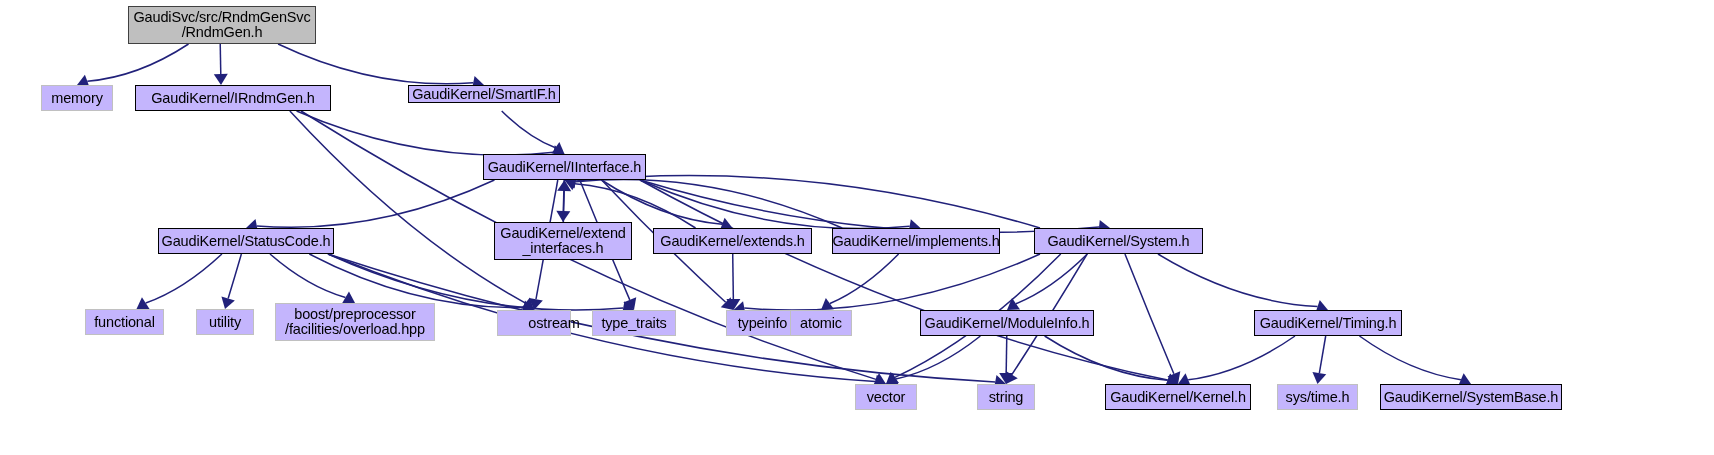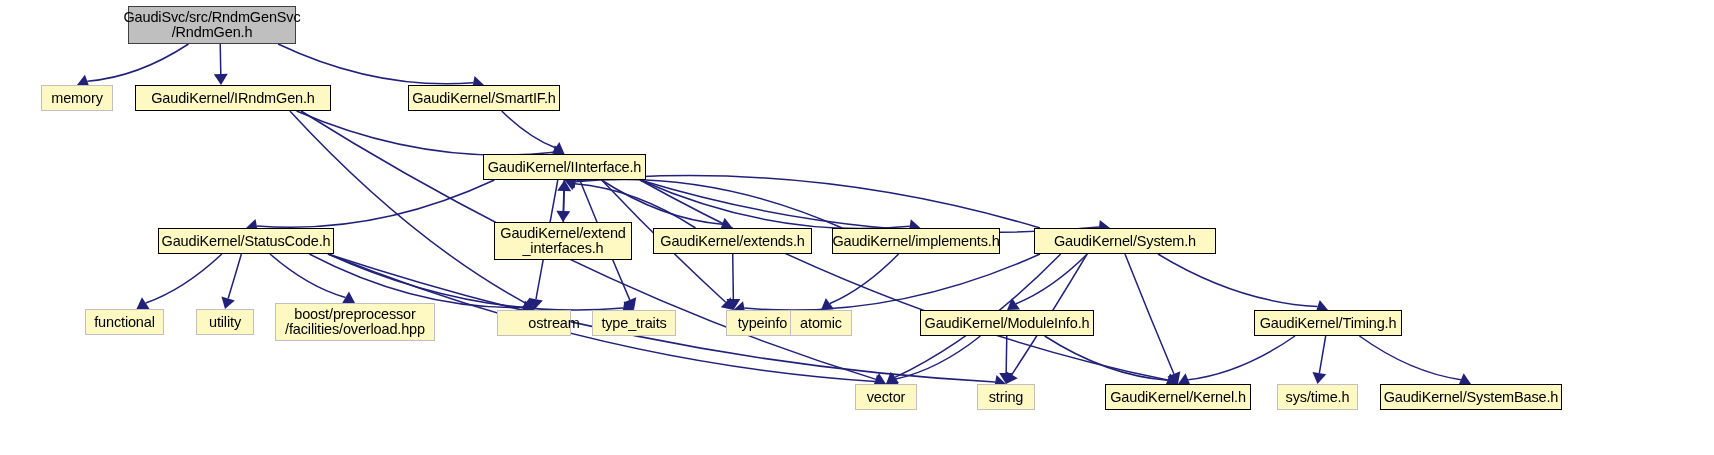--- a/index.html
+++ b/index.html
@@ -26,21 +26,21 @@
     width: 1714px;
     height: 455px;
   }
   .node-box {
     position: absolute;
     box-sizing: border-box;
     display: flex;
     align-items: center;
     justify-content: center;
     text-align: center;
-    background: #fef9c3;
+    background: #c4b5fd;
     border: 1px solid #c0c0c0;
     color: #000000;
     font-size: 14.5px;
     line-height: 15px;
     letter-spacing: -0.15px;
     white-space: pre-line;
     cursor: pointer;
   }
   .node-box.strong {
     border: 1.6px solid #000000;
@@ -141,32 +141,32 @@
       <path class="edge-path" d="M 1044.62 336 Q 1106.1349115297473 375.4770199837148 1167.6498230594948 380.2752399674295"></path>
       <polygon class="edge-head" points="1178,384 1165.2795212205863,386.86171620229646 1170.0201248984033,373.68876373256256"></polygon>
       <path class="edge-path" d="M 1295 336 Q 1241.5884274010612 373.12244004059033 1188.1768548021223 379.82488008118065"></path>
       <polygon class="edge-head" points="1178,384 1185.519960308328,373.3486997525574 1190.8337492959165,386.3010604098039"></polygon>
       <path class="edge-path" d="M 1325.69 336 Q 1322.5200683976918 354.84452871316125 1319.3501367953836 373.1567074263226"></path>
       <polygon class="edge-head" points="1317.5,384 1312.4498597030436,371.97934764744207 1326.2504138877237,374.33406720520316"></polygon>
       <path class="edge-path" d="M 1359.46 336 Q 1410.1779409963417 372.32610252666666 1460.8958819926834 379.6518050533333"></path>
       <polygon class="edge-head" points="1471,384 1458.1288488448045,386.0816983307167 1463.6629151405623,373.22191177594993"></polygon>
     </svg>
   <div id="node-layer">
-      <div class="node-box current" style="left: 128px; top: 6px; width: 168px; height: 38px;">GaudiSvc/src/RndmGenSvc
+      <div class="node-box current" style="left: 128px; top: 6px; width: 188px; height: 38px;">GaudiSvc/src/RndmGenSvc
 /RndmGen.h</div>
       <div class="node-box" style="left: 41px; top: 85px; width: 72px; height: 26px;">memory</div>
       <div class="node-box strong" style="left: 135px; top: 85px; width: 196px; height: 26px;">GaudiKernel/IRndmGen.h</div>
-      <div class="node-box strong" style="left: 408px; top: 85px; width: 152px; height: 26px;">GaudiKernel/SmartIF.h</div>
+      <div class="node-box strong" style="left: 408px; top: 85px; width: 152px; height: 18px;">GaudiKernel/SmartIF.h</div>
       <div class="node-box strong" style="left: 483px; top: 154px; width: 163px; height: 26px;">GaudiKernel/IInterface.h</div>
       <div class="node-box strong" style="left: 158px; top: 228px; width: 176px; height: 26px;">GaudiKernel/StatusCode.h</div>
       <div class="node-box strong" style="left: 494px; top: 222px; width: 138px; height: 38px;">GaudiKernel/extend
 _interfaces.h</div>
       <div class="node-box strong" style="left: 653px; top: 228px; width: 159px; height: 26px;">GaudiKernel/extends.h</div>
       <div class="node-box strong" style="left: 832px; top: 228px; width: 168px; height: 26px;">GaudiKernel/implements.h</div>
-      <div class="node-box strong" style="left: 1034px; top: 228px; width: 182px; height: 26px;">GaudiKernel/System.h</div>
+      <div class="node-box strong" style="left: 1034px; top: 228px; width: 169px; height: 26px;">GaudiKernel/System.h</div>
       <div class="node-box" style="left: 85px; top: 309px; width: 79px; height: 26px;">functional</div>
       <div class="node-box" style="left: 196px; top: 309px; width: 58px; height: 26px;">utility</div>
       <div class="node-box" style="left: 275px; top: 303px; width: 160px; height: 38px;">boost/preprocessor
 /facilities/overload.hpp</div>
       <div class="node-box" style="left: 497px; top: 310px; width: 74px; height: 26px; padding-left: 40px;">ostream</div>
       <div class="node-box" style="left: 592px; top: 310px; width: 84px; height: 26px;">type_traits</div>
       <div class="node-box" style="left: 726px; top: 310px; width: 73px; height: 26px;">typeinfo</div>
       <div class="node-box" style="left: 790px; top: 310px; width: 62px; height: 26px;">atomic</div>
       <div class="node-box strong" style="left: 920px; top: 310px; width: 174px; height: 26px;">GaudiKernel/ModuleInfo.h</div>
       <div class="node-box strong" style="left: 1254px; top: 310px; width: 148px; height: 26px;">GaudiKernel/Timing.h</div>

